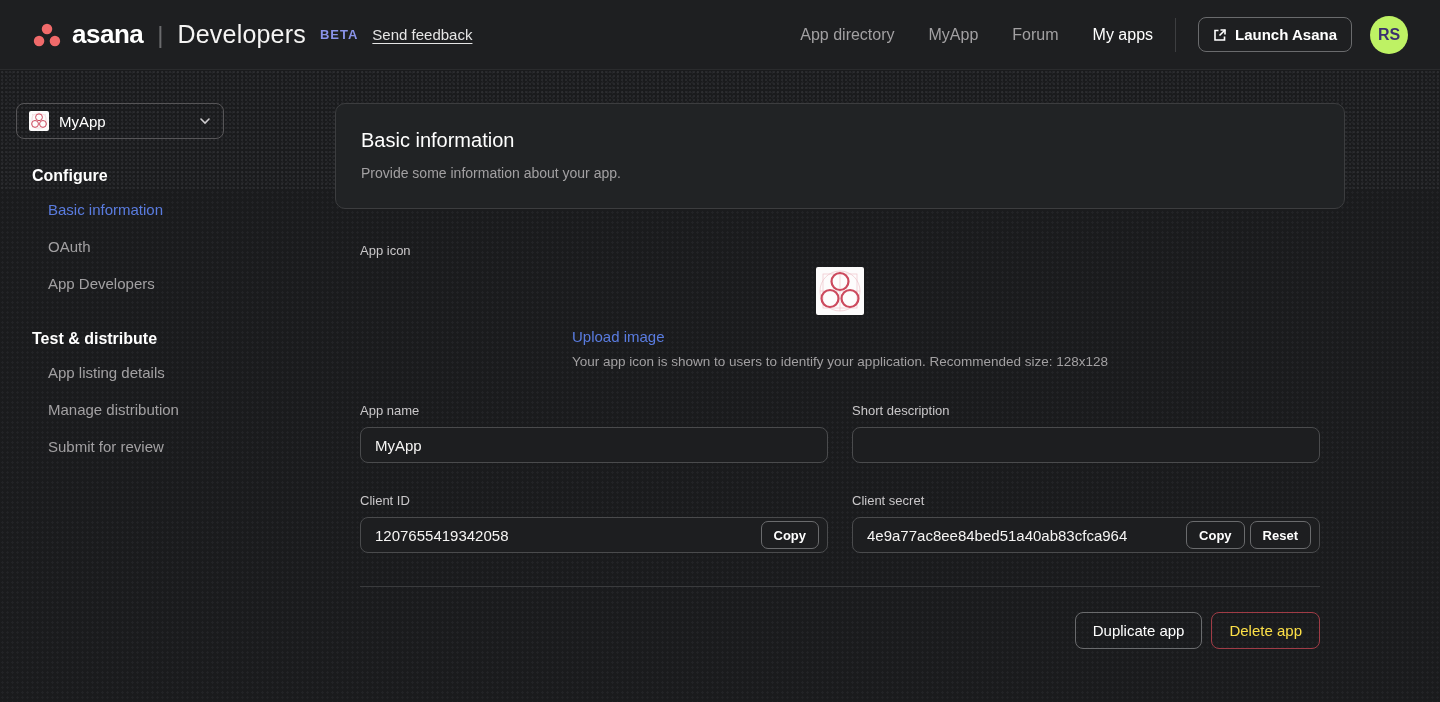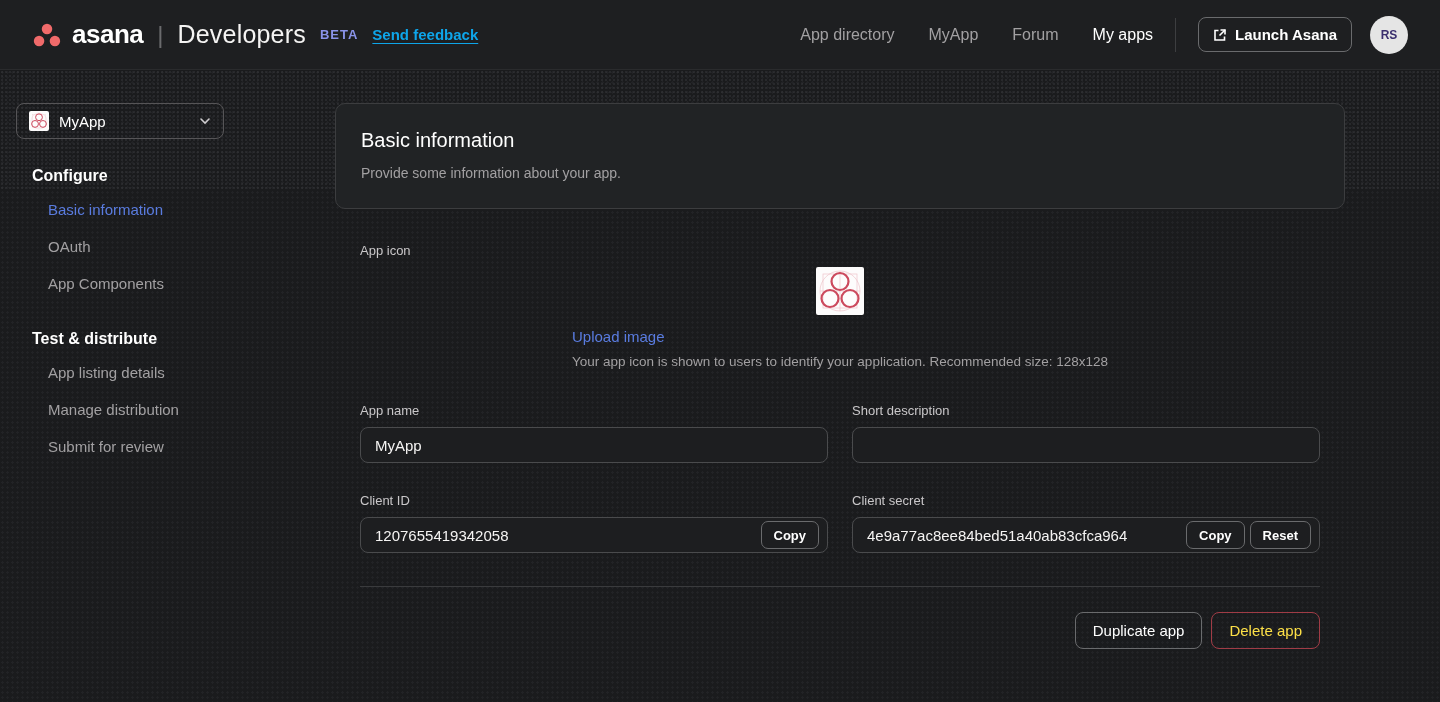--- a/index.html
+++ b/index.html
@@ -44,40 +44,40 @@
   .logo-asana {
     font-size: 26px; font-weight: 700; letter-spacing: -0.5px; color: #ffffff;
   }
   .logo-divider { color: #6a6b6d; font-size: 24px; font-weight: 300; margin: 0 4px; }
   .logo-developers { font-size: 25px; font-weight: 300; color: #f5f4f3; letter-spacing: 0.2px; }
   .beta-badge {
     margin-left: 14px; font-size: 13px; font-weight: 700; letter-spacing: 1px;
     color: #8a93e8;
   }
   .feedback-link {
-    margin-left: 14px; font-size: 15px; color: #0ea5e9;
-    text-decoration: underline; text-underline-offset: 3px; cursor: pointer; font-weight: bold;
+    margin-left: 14px; font-size: 15px; color: #e5e5e5;
+    text-decoration: underline; text-underline-offset: 3px; cursor: pointer;
   }
   .header-spacer { flex: 1; }
   .header-nav { display: flex; align-items: center; gap: 34px; margin-right: 22px; }
   .nav-link { font-size: 16px; color: #a2a0a2; cursor: pointer; white-space: nowrap; }
   .nav-link.active { color: #ffffff; font-weight: 500; }
   .nav-sep { width: 1px; height: 34px; background: #3d3e40; margin-right: 22px; }
   .launch-btn {
     display: flex; align-items: center; gap: 8px;
     border: 1px solid #6a6b6d; border-radius: 8px;
     background: transparent; color: #ffffff;
     font-family: inherit; font-size: 15px; font-weight: 700;
     padding: 8px 14px; cursor: pointer; margin-right: 18px; white-space: nowrap;
   }
   .avatar {
     width: 38px; height: 38px; border-radius: 50%;
-    background: #e5e5e5; color: #3b2f6e;
+    background: #bef264; color: #3b2f6e;
     display: flex; align-items: center; justify-content: center;
-    font-size: 12px; font-weight: 700; cursor: pointer;
+    font-size: 16px; font-weight: 700; cursor: pointer;
   }
 
   
   .page { position: relative; z-index: 1; display: flex; height: 632px; }
 
   
   .sidebar { width: 240px; flex: 0 0 240px; padding: 33px 16px 0 16px; }
   .app-selector {
     display: flex; align-items: center; gap: 10px;
     width: 208px; height: 36px;
@@ -199,21 +199,21 @@
       <span class="selector-label">MyApp</span>
       <svg class="chevron-down" viewBox="0 0 12 12" fill="none" stroke="currentColor" stroke-width="1.6" stroke-linecap="round">
         <path d="M2 4 L6 8 L10 4"></path>
       </svg>
     </button>
 
     <div class="side-section">
       <div class="side-heading">Configure</div>
       <div class="side-item active">Basic information</div>
       <div class="side-item">OAuth</div>
-      <div class="side-item">App Components</div>
+      <div class="side-item">App Developers</div>
     </div>
 
     <div class="side-section">
       <div class="side-heading">Test &amp; distribute</div>
       <div class="side-item">App listing details</div>
       <div class="side-item">Manage distribution</div>
       <div class="side-item">Submit for review</div>
     </div>
   </div>
 

